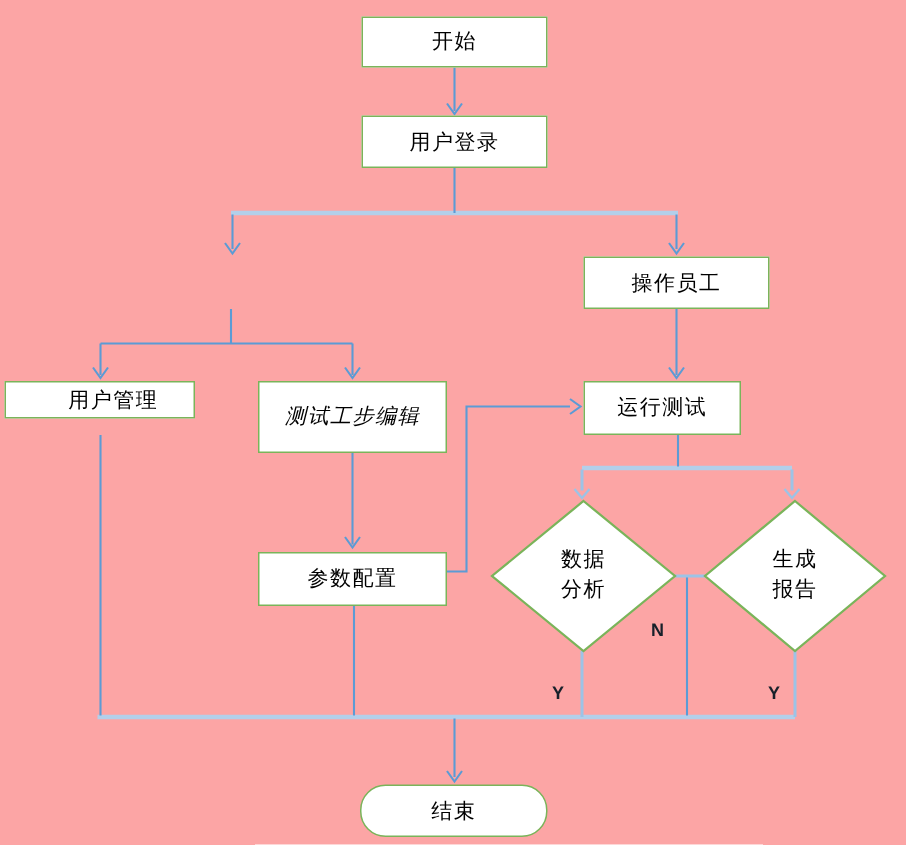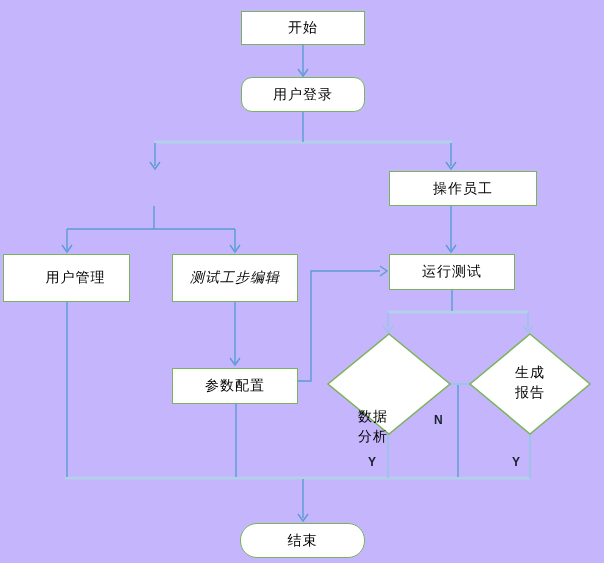--- a/index.html
+++ b/index.html
@@ -1,20 +1,20 @@
 <!DOCTYPE html>
 <html><head>
 <meta charset="utf-8">
 <style>
   html, body { margin: 0; padding: 0; background: #ffffff; }
   #stage {
     position: relative;
     width: 604px;
     height: 563px;
-    background: #c4b5fd;
+    background: #fca5a5;
     font-family: "Liberation Sans", sans-serif;
     overflow: hidden;
   }
   #edges { position: absolute; left: 0; top: 0; width: 604px; height: 563px; }
   .edge-thin   { stroke: #5b9bd5; stroke-width: 1.4; fill: none; }
   .edge-light3 { stroke: #b3cfea; stroke-width: 3;   fill: none; }
   .edge-light2 { stroke: #9dc3e6; stroke-width: 2;   fill: none; }
   .arrow       { stroke: #5b9bd5; stroke-width: 1.4; fill: none; }
   .arrow-light { stroke: #9dc3e6; stroke-width: 1.6; fill: none; }
   .diamond     { stroke: #7ab45a; stroke-width: 1.5; fill: #ffffff; }
@@ -92,43 +92,43 @@
     <path class="edge-light2" d="M530,434 V478"></path>
     <path class="edge-light2" d="M450,384 H470"></path>
 
     <polygon class="diamond" points="389,334 450,384 389,434 328,384"></polygon>
     <polygon class="diamond" points="530,334 590,384 530,434 470,384"></polygon>
   </svg>
 
   <div class="node" style="left:241px; top:11px;  width:124px; height:34px;">
     <span>开始</span>
   </div>
-  <div class="node" style="left:241px; top:77px;  width:124px; height:35px;border-radius:11px;">
+  <div class="node" style="left:241px; top:77px;  width:124px; height:35px;">
     <span>用户登录</span>
   </div>
-  <div class="node" style="left:389px; top:171px; width:148px; height:35px;">
+  <div class="node" style="left:389px; top:171px; width:124px; height:35px;">
     <span>操作员工</span>
   </div>
-  <div class="node" style="left:3px;   top:254px; width:127px; height:48px;padding-left:18px;">
+  <div class="node" style="left:3px;   top:254px; width:127px; height:25px;padding-left:18px;">
     <span>用户管理</span>
   </div>
   <div class="node" style="left:172px; top:254px; width:126px; height:48px;font-style:italic;">
     <span>测试工步编辑</span>
   </div>
-  <div class="node" style="left:389px; top:254px; width:126px; height:36px;text-align:center;">
+  <div class="node" style="left:389px; top:254px; width:105px; height:36px;text-align:center;">
     <span>运行测试</span>
   </div>
   <div class="node" style="left:172px; top:368px; width:126px; height:36px;align-items:center;">
     <span>参数配置</span>
   </div>
   <div class="node" style="left:240px; top:523px; width:125px; height:35px;border-radius:17px;">
     <span>结束</span>
   </div>
 
-  <div class="diamond-label" style="left:333px; top:362px;margin-top:44px;">数据
+  <div class="diamond-label" style="left:349px; top:362px;">数据
 分析</div>
   <div class="diamond-label" style="left:490px; top:362px;">生成
 报告</div>
 
   <div class="edge-label" style="left:368px; top:455px;">Y</div>
   <div class="edge-label" style="left:434px; top:413px;">N</div>
   <div class="edge-label" style="left:512px; top:455px;">Y</div>
 
 </div>
 

